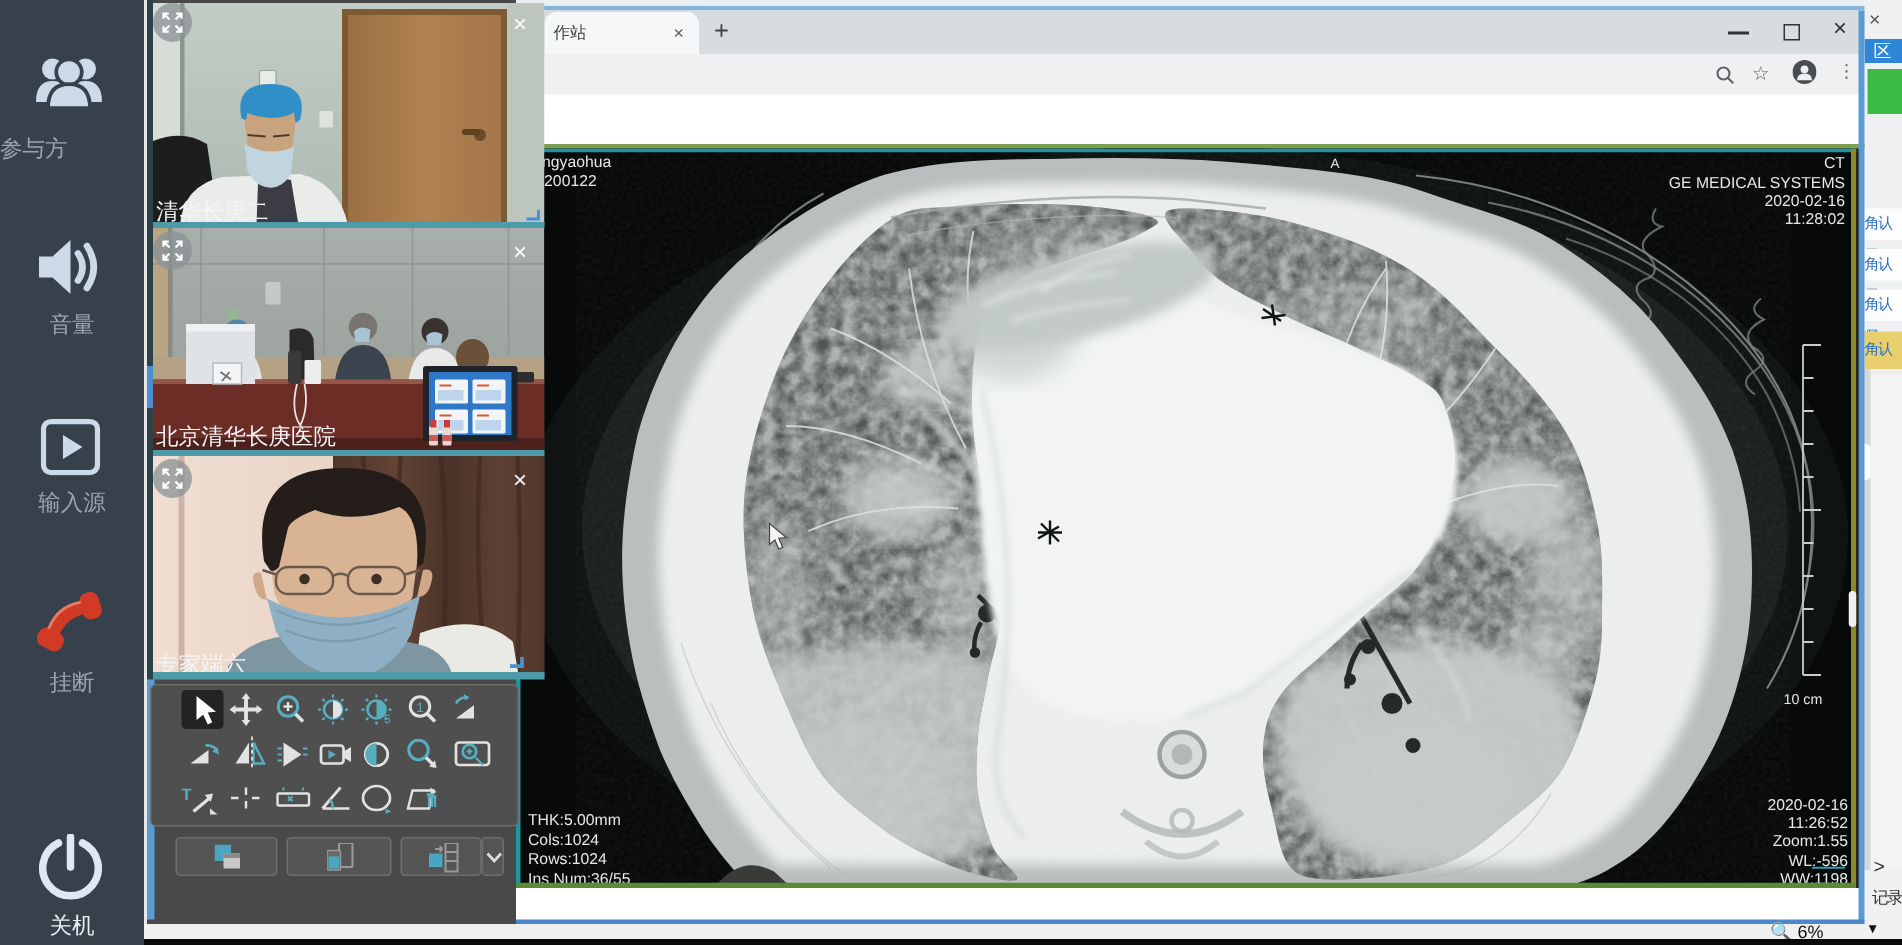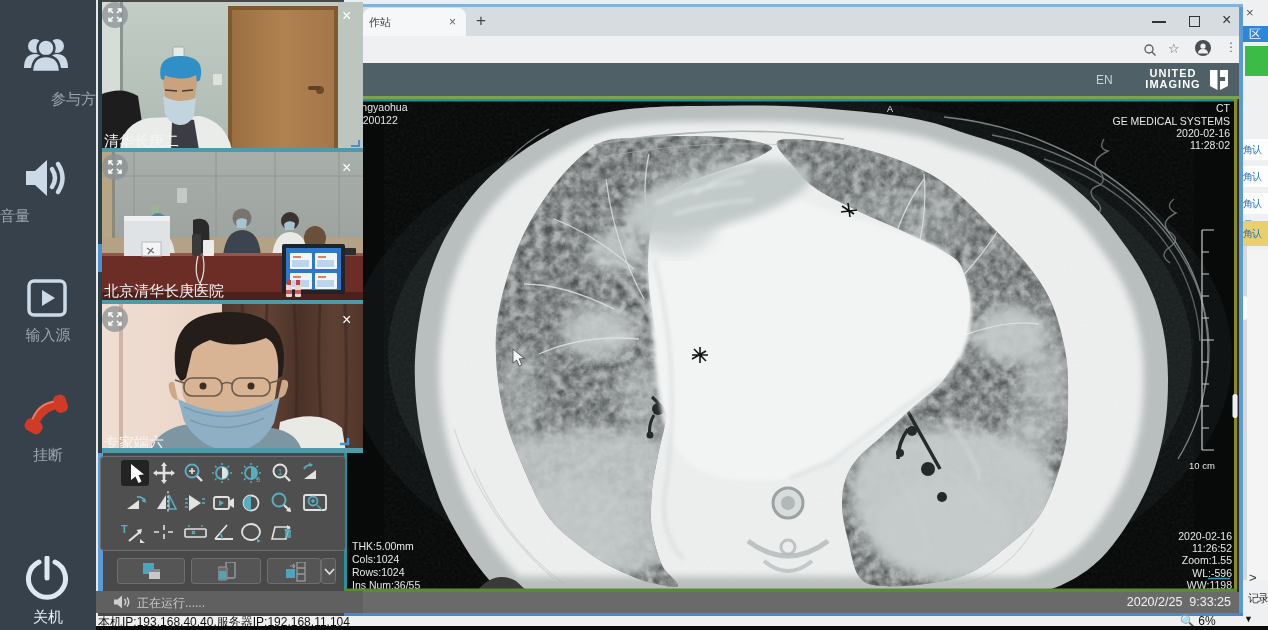--- a/index.html
+++ b/index.html
@@ -46,28 +46,20 @@
     </svg>
     <div class="abs" style="left:824px; top:5px; color:#5f6368; font-size:13px;">☆</div>
     <svg class="abs" style="left:851px; top:4px;" width="16" height="16" viewBox="0 0 16 16">
       <circle cx="8" cy="8" r="8" fill="#4a4d51"></circle>
       <circle cx="8" cy="6.2" r="2.6" fill="#eef0f2"></circle>
       <path d="M3,13.5 q0,-4.5 5,-4.5 q5,0 5,4.5 z" fill="#eef0f2"></path>
     </svg>
     <div class="abs" style="left:881px; top:4px; color:#5f6368; font-size:12px;">⋮</div>
   </div>
 
-  <div class="abs" style="left:0; top:63px; width:899px; height:33px; background:#4f6067;">
-    <div class="abs" style="left:752px; top:10px; color:#ccd3d7; font-size:12px;">EN</div>
-    <div class="abs" style="left:798px; top:5px; width:62px; color:#fff; font-size:11px; font-weight:bold; text-align:center; letter-spacing:1px; line-height:11px;">UNITED<br>IMAGING</div>
-    <svg class="abs" style="left:865px; top:6px;" width="20" height="22" viewBox="0 0 20 22">
-      <path d="M1,1 h7.5 v20 l-7.5,-4 z" fill="#fff"></path>
-      <path d="M11,1 h8 v16 l-8,4 v-9 h5 v-4 h-5 z" fill="#fff"></path>
-    </svg>
-  </div>
 
   <div class="abs" style="left:0; top:96px; width:899px; height:3px; background:#7ca24c;"></div>
 
   <div class="abs" style="left:895px; top:7px; width:4px; height:607px; background:#5b9bd5;"></div>
 
   <div id="ctslot" class="abs" style="left:0; top:99px; width:895px; height:493px; background:#060808;">
   <svg width="895" height="493" viewBox="0 0 895 493">
     <defs>
       <filter id="b2">
             <feGaussianBlur stdDeviation="2"></feGaussianBlur>
@@ -253,23 +245,20 @@
 
     <rect x="0" y="0" width="895" height="2.5" fill="#1f95a0"></rect>
     <rect x="0" y="0" width="3" height="493" fill="#1f95a0"></rect>
     <rect x="890" y="0" width="3.5" height="493" fill="#8a8a2c"></rect>
     <rect x="893.5" y="0" width="1.5" height="493" fill="#24282a"></rect>
     <rect x="0" y="489.5" width="893" height="3.5" fill="#5a8a34"></rect>
     <rect x="888.5" y="295" width="5" height="24" rx="2.5" fill="#f0f0f0"></rect>
   </svg>
   </div>
 
-  <div class="abs" style="left:0; top:592px; width:895px; height:21px; background:#6a6a6a;">
-    <div class="abs" style="right:8px; top:3px; color:#f2f2f2; font-size:12.5px;">2020/2/25&nbsp; 9:33:25</div>
-  </div>
   <div class="abs" style="left:0; top:613px; width:899px; height:3px; background:#4a88c8;"></div>
 </div>
 
 <div class="abs" style="left:96px; top:0; width:248px; height:616px; background:#494949;">
   <div class="abs" style="left:0; top:0; width:2px; height:616px; background:#e8e8e8;"></div>
   <div class="abs" style="left:2px; top:0; width:4px; height:453px; background:#2c4248;"></div>
   <div class="abs" style="left:2px; top:244px; width:4px; height:28px; background:#4a90d0;"></div>
   <div class="abs" style="left:2px; top:453px; width:5px; height:160px; background:#5b9bd5;"></div>
 
   <div id="v1" class="abs" style="left:6px; top:2px; width:261px; height:148px; overflow:hidden;">
@@ -585,50 +574,43 @@
         <path d="M4,4 h5 m0,0 l-2,-2 m2,2 l-2,2" stroke="#9a9a9a" stroke-width="1.2" fill="none"></path>
       </svg>
     </div>
     <div class="abs" style="left:225px; top:0; width:15px; height:26px; background:#555; border:1px solid #6e6e6e; border-radius:3px;">
       <svg class="abs" style="left:2px; top:9px;" width="11" height="8" viewBox="0 0 11 8">
         <path d="M1,1 l4.5,5 4.5,-5" stroke="#ddd" stroke-width="1.8" fill="none"></path>
       </svg>
     </div>
   </div>
 
-  <div class="abs" style="left:0; top:591px; width:267px; height:22px; background:#606060; color:#c9c9c9; font-size:12px;">
-    <svg class="abs" style="left:17px; top:4px;" width="18" height="14" viewBox="0 0 18 14">
-      <path d="M1,4.5 h3.5 l4.5,-4 v13 l-4.5,-4 h-3.5 z" fill="#cfcfcf"></path>
-      <path d="M11.5,4 q2.5,3 0,6 M14,2.5 q3.5,4.5 0,9" stroke="#cfcfcf" stroke-width="1.5" fill="none"></path>
-    </svg>
-    <span class="abs" style="left:41px; top:4px;">正在运行......</span>
-  </div>
 </div>
 
 <div class="abs" style="left:0; top:0; width:96px; height:630px; background:#36414c;" id="sidebar">
 
   <svg class="abs" style="left:22px; top:34px;" width="48" height="42" viewBox="0 0 48 42">
     <g fill="#ccd9e6">
       <circle cx="13" cy="12" r="7"></circle>
         <path d="M2,34 q0,-14 11,-14 q11,0 11,14 z"></path>
       <circle cx="35" cy="12" r="7"></circle>
         <path d="M24,34 q0,-14 11,-14 q11,0 11,14 z"></path>
     </g>
     <g fill="#ccd9e6" stroke="#36414c" stroke-width="2.5">
       <circle cx="24" cy="14" r="8.5"></circle>
         <path d="M10,38 q0,-16 14,-16 q14,0 14,16 z"></path>
     </g>
   </svg>
-  <div class="abs" style="left:0; top:90px; width:96px; text-align:right; color:#98a5b0; font-size:15px;">参与方</div>
+  <div class="abs" style="left:0; top:90px; width:96px; text-align:left; color:#98a5b0; font-size:15px;">参与方</div>
 
   <svg class="abs" style="left:24px; top:156px;" width="46" height="44" viewBox="0 0 46 44">
     <path d="M2,15 h9 l12,-11 v36 l-12,-11 h-9 z" fill="#ccd9e6"></path>
     <path d="M28,13 q6,9 0,18 M34,8 q9,14 0,28" stroke="#ccd9e6" stroke-width="4.5" fill="none" stroke-linecap="round"></path>
   </svg>
-  <div class="abs" style="left:0; top:207px; width:96px; color:#98a5b0; font-size:15px;">音量</div>
+  <div class="abs" style="left:0; top:207px; width:96px; text-align:center; color:#98a5b0; font-size:15px;">音量</div>
 
   <svg class="abs" style="left:27px; top:279px;" width="40" height="38" viewBox="0 0 40 38">
     <rect x="2" y="2" width="36" height="34" rx="5" fill="none" stroke="#ccd9e6" stroke-width="3.5"></rect>
     <path d="M15,11 l13,8 l-13,8 z" fill="#ccd9e6"></path>
   </svg>
   <div class="abs" style="left:0; top:326px; width:96px; text-align:center; color:#98a5b0; font-size:15px;">输入源</div>
 
   <svg class="abs" style="left:22px; top:390px;" width="50" height="50" viewBox="0 0 50 50">
     <g transform="rotate(-40 25 25)" fill="#d23a28">
       <rect x="1" y="16" width="13" height="18" rx="5.5" transform="rotate(-22 7.5 25)"></rect>
@@ -640,17 +622,16 @@
   <div class="abs" style="left:0; top:446px; width:96px; text-align:center; color:#98a5b0; font-size:15px;">挂断</div>
 
   <svg class="abs" style="left:26px; top:556px;" width="42" height="46" viewBox="0 0 42 46">
     <path d="M13,6 A 18.5,18.5 0 1 0 29,6" stroke="#dce8f2" stroke-width="5" fill="none" stroke-linecap="round"></path>
     <line x1="21" y1="2" x2="21" y2="22" stroke="#dce8f2" stroke-width="5" stroke-linecap="round"></line>
   </svg>
   <div class="abs" style="left:0; top:608px; width:96px; text-align:center; color:#e8eef4; font-size:15px;">关机</div>
 </div>
 
 <div class="abs" style="left:96px; top:616px; width:1172px; height:10px; background:#f0f0f0; color:#111; font-size:12px;">
-  <span class="abs" style="left:2px; top:-2px;">本机IP:193.168.40.40,服务器IP:192.168.11.104</span>
   <span class="abs" style="left:1084px; top:-2px;">🔍 6%</span>
   <span class="abs" style="left:1148px; top:-2px; font-size:9px;">▼</span>
 </div>
 <div class="abs" style="left:96px; top:626px; width:1172px; height:4px; background:#0a0a0a;"></div>
 
 </body></html>

